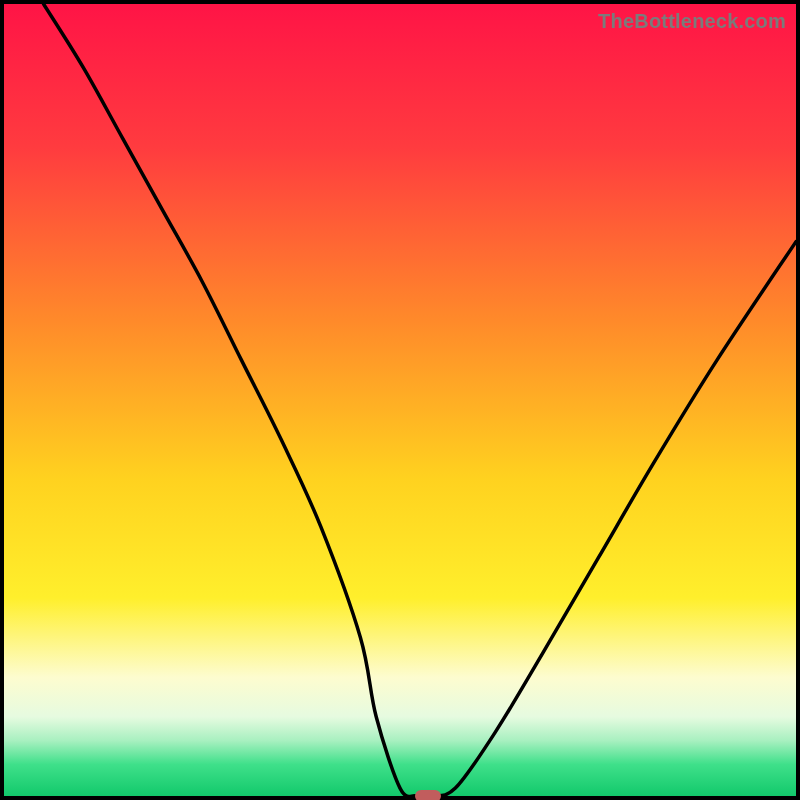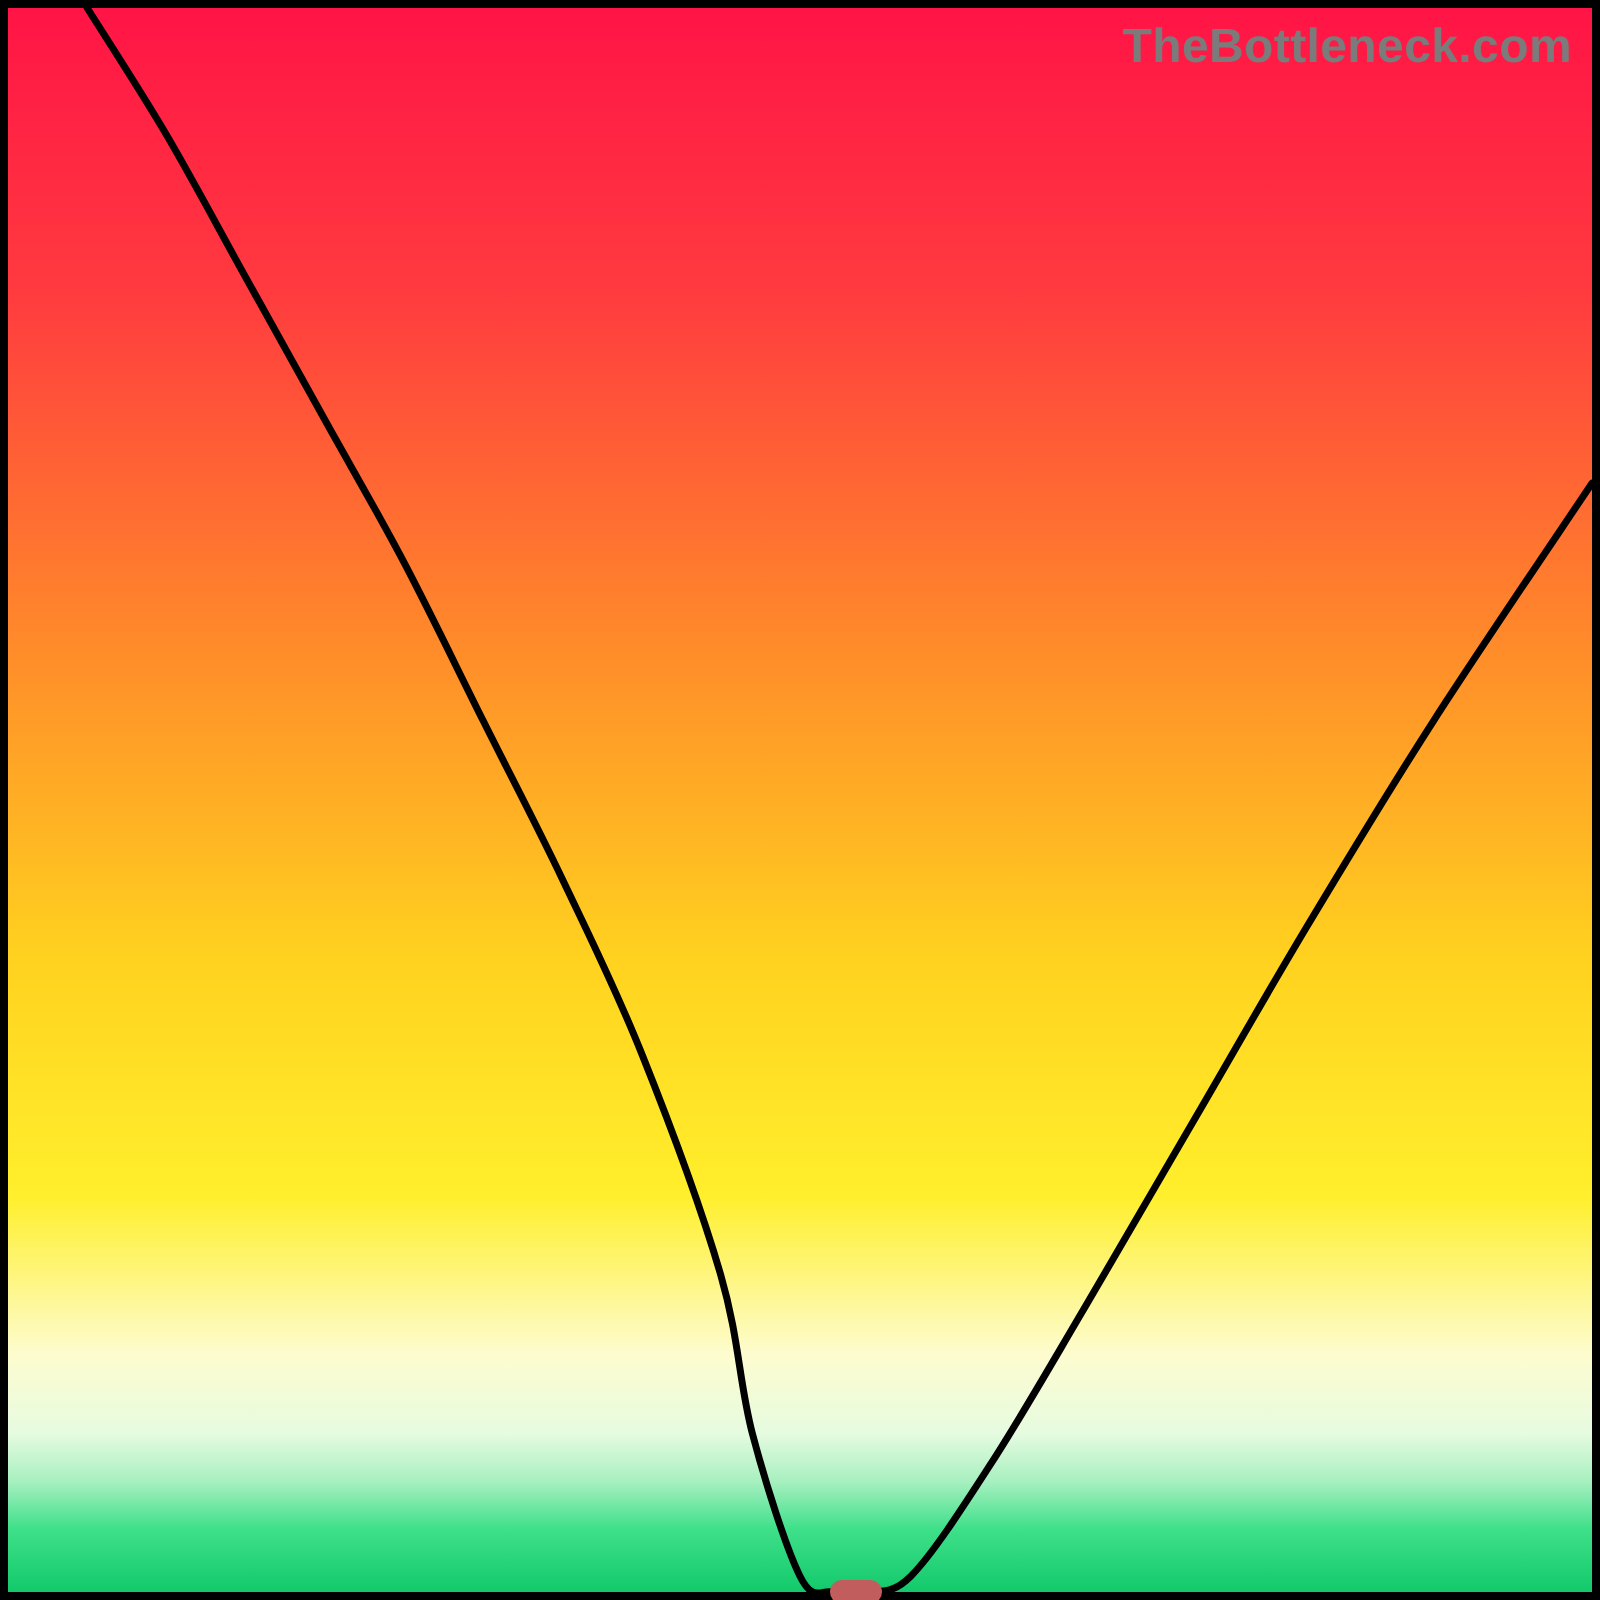--- a/index.html
+++ b/index.html
@@ -22,21 +22,21 @@
     position: absolute;
     left: 0;
     right: 0;
     top: 0;
     bottom: 0;
   }
   .watermark {
     position: absolute;
     top: 6px;
     right: 10px;
-    font-size: 24px;
+    font-size: 20px;
     font-weight: 600;
     color: #7b7b7b;
     letter-spacing: 0.2px;
     user-select: none;
   }
   .curve-svg {
     position: absolute;
     left: 0;
     top: 0;
     width: 100%;

